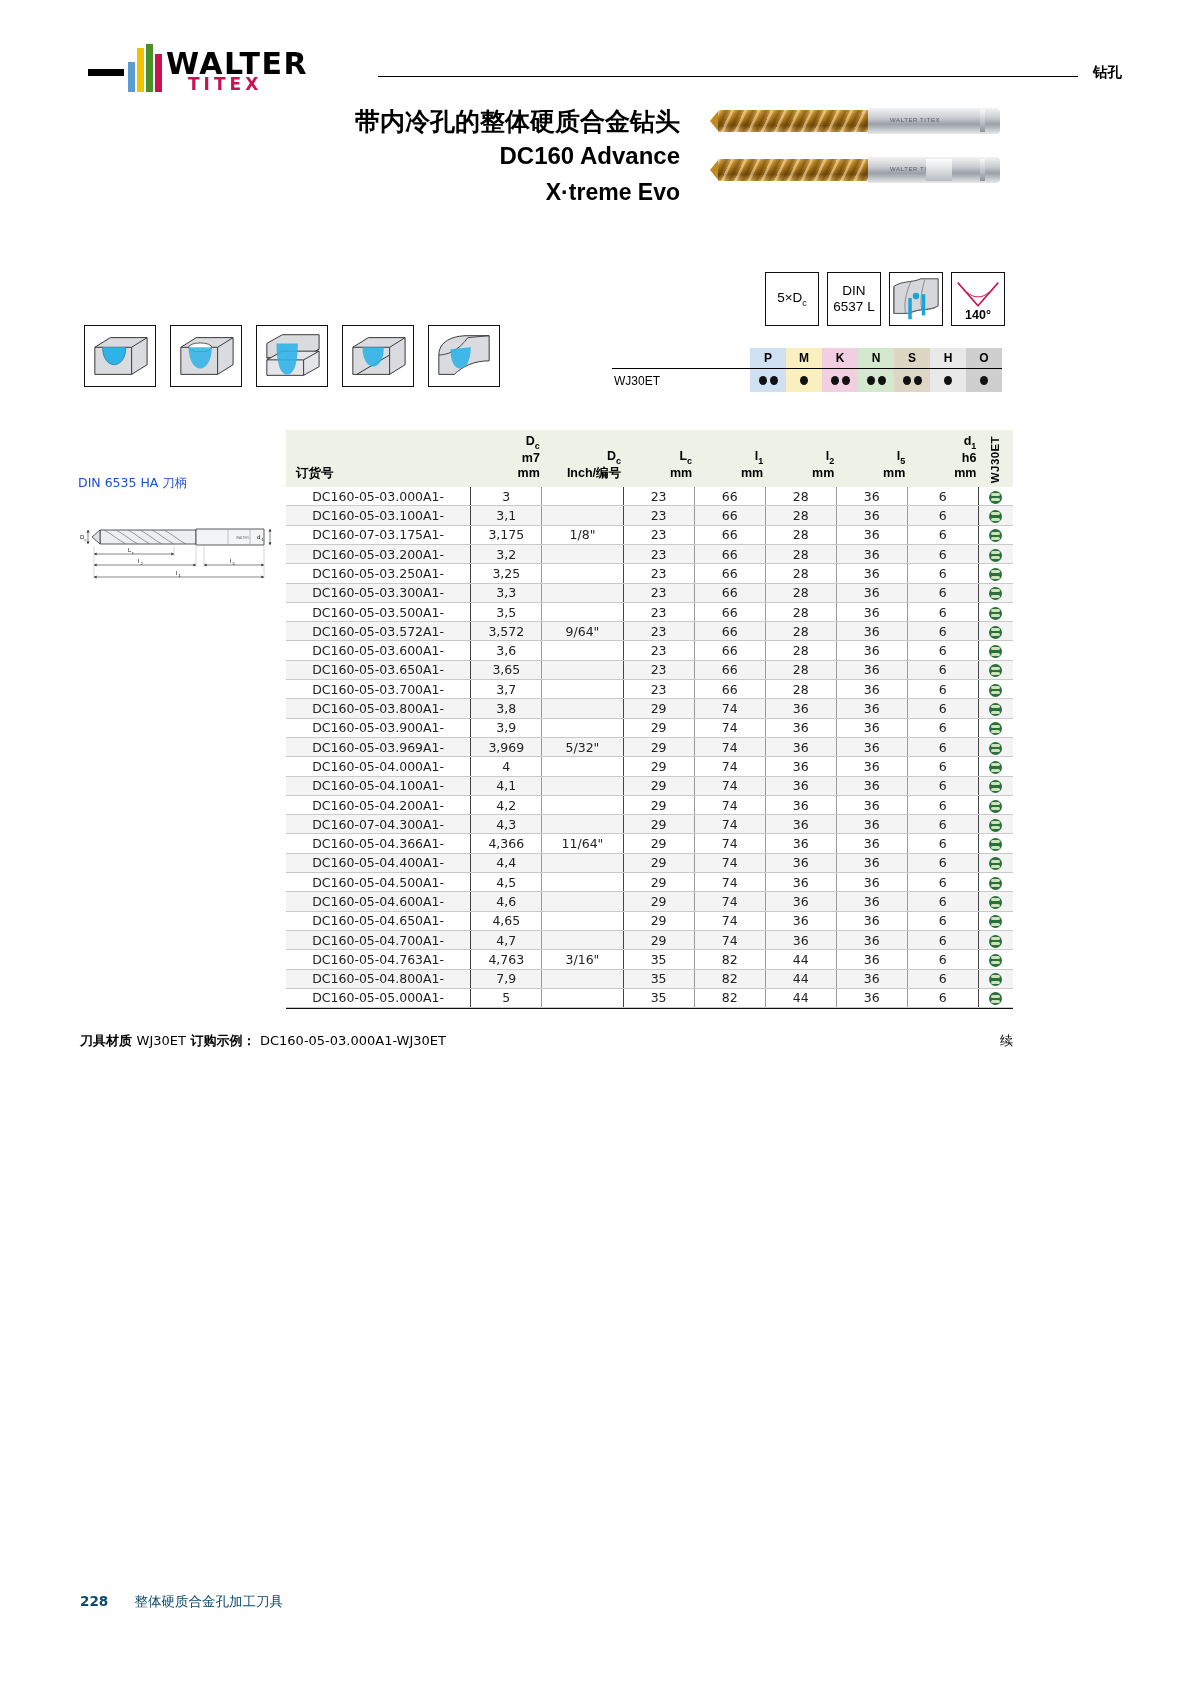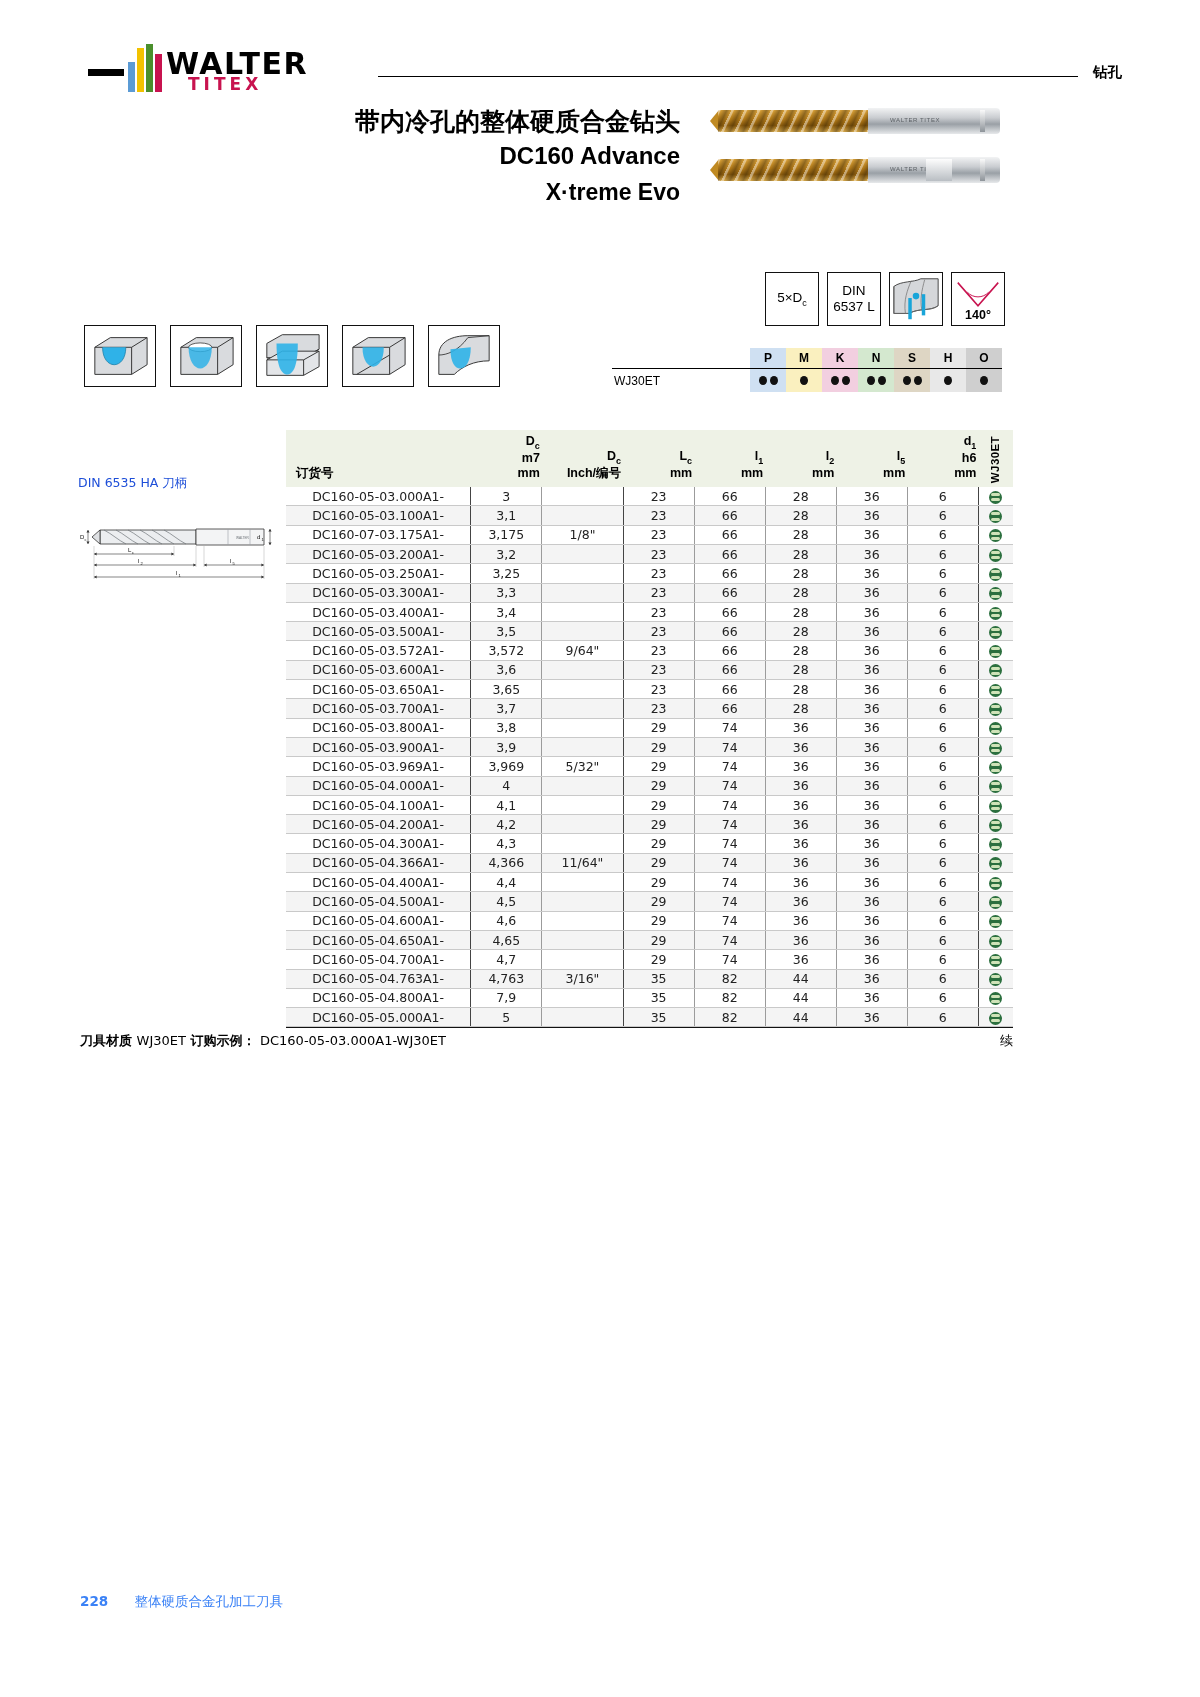--- a/index.html
+++ b/index.html
@@ -203,21 +203,21 @@
     font-family: "DejaVu Sans", sans-serif;
   }
   .tbl-note .normal { font-weight: 400; }
   .tbl-note-right {
     position: absolute; right: 0; top: 0; font-weight: 400; font-size: 13px;
   }
 
   
   .pg-footer {
     position: absolute; left: 80px; bottom: 86px;
-    font-size: 13.5px; color: #3b82f6; font-family: "DejaVu Sans", sans-serif;
+    font-size: 13.5px; color: #0c4a6e; font-family: "DejaVu Sans", sans-serif;
   }
   .pg-num { font-weight: 700; margin-right: 22px; }
 </style>
 </head>
 <body>
 
 <div class="page-head">
   <div class="logo">
     <div class="logo-dash"></div>
     <div class="logo-bars">
@@ -537,31 +537,20 @@
           <td class="c-dcm">3,3</td>
           <td class="c-inch"></td>
           <td class="c-num">23</td>
           <td class="c-num">66</td>
           <td class="c-num">28</td>
           <td class="c-num">36</td>
           <td class="c-d1">6</td>
           <td class="c-badge"><span class="badge-icon"></span></td>
         </tr>
         <tr>
-          <td class="c-order">DC160-05-03.400A1-</td>
-          <td class="c-dcm">3,4</td>
-          <td class="c-inch"></td>
-          <td class="c-num">23</td>
-          <td class="c-num">66</td>
-          <td class="c-num">28</td>
-          <td class="c-num">36</td>
-          <td class="c-d1">6</td>
-          <td class="c-badge"><span class="badge-icon"></span></td>
-        </tr>
-        <tr>
           <td class="c-order">DC160-05-03.500A1-</td>
           <td class="c-dcm">3,5</td>
           <td class="c-inch"></td>
           <td class="c-num">23</td>
           <td class="c-num">66</td>
           <td class="c-num">28</td>
           <td class="c-num">36</td>
           <td class="c-d1">6</td>
           <td class="c-badge"><span class="badge-icon"></span></td>
         </tr>
@@ -669,21 +658,21 @@
           <td class="c-dcm">4,2</td>
           <td class="c-inch"></td>
           <td class="c-num">29</td>
           <td class="c-num">74</td>
           <td class="c-num">36</td>
           <td class="c-num">36</td>
           <td class="c-d1">6</td>
           <td class="c-badge"><span class="badge-icon"></span></td>
         </tr>
         <tr>
-          <td class="c-order">DC160-05-04.300A1-</td>
+          <td class="c-order">DC160-07-04.300A1-</td>
           <td class="c-dcm">4,3</td>
           <td class="c-inch"></td>
           <td class="c-num">29</td>
           <td class="c-num">74</td>
           <td class="c-num">36</td>
           <td class="c-num">36</td>
           <td class="c-d1">6</td>
           <td class="c-badge"><span class="badge-icon"></span></td>
         </tr>
         <tr>

